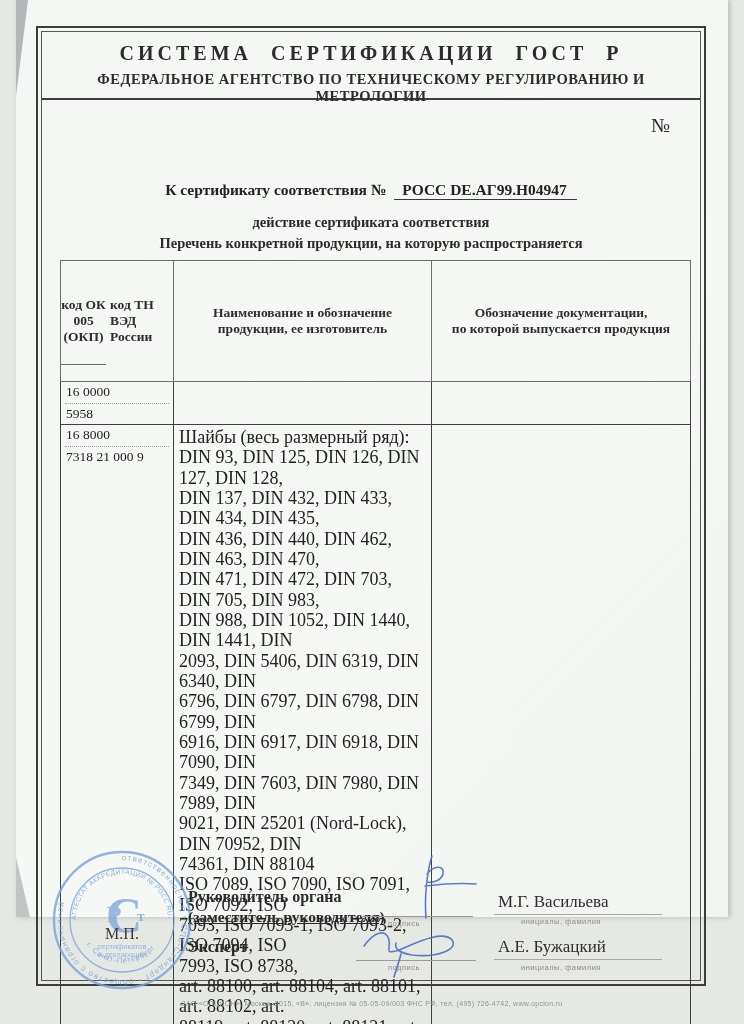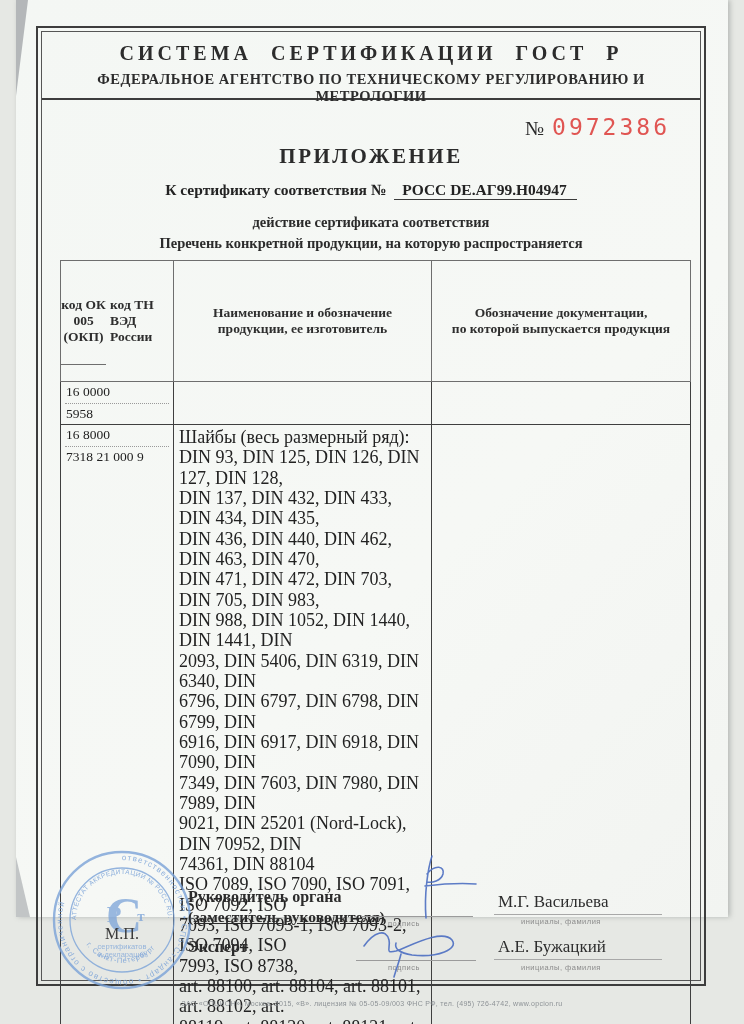--- a/index.html
+++ b/index.html
@@ -116,24 +116,22 @@
   <div class="frame">
     <div class="frame-inner"></div>
 
     <div class="header-band">
       <div class="header-system">СИСТЕМА СЕРТИФИКАЦИИ ГОСТ Р</div>
       <div class="header-agency">ФЕДЕРАЛЬНОЕ АГЕНТСТВО ПО ТЕХНИЧЕСКОМУ РЕГУЛИРОВАНИЮ И МЕТРОЛОГИИ</div>
     </div>
 
     <div class="doc-number">
       <span class="nsign">№</span>
-      <span class="nval">0972386</span>
-    </div>
-
-    <div class="doc-title">ПРИЛОЖЕНИЕ</div>
+    </div>
+
 
     <div class="cert-line">
       <span>К сертификату соответствия №</span>
       <span class="cert-value">РОСС DE.АГ99.Н04947</span>
     </div>
 
     <div class="purpose">
       <div>действие сертификата соответствия</div>
       <div>Перечень конкретной продукции,  на которую распространяется</div>
     </div>

